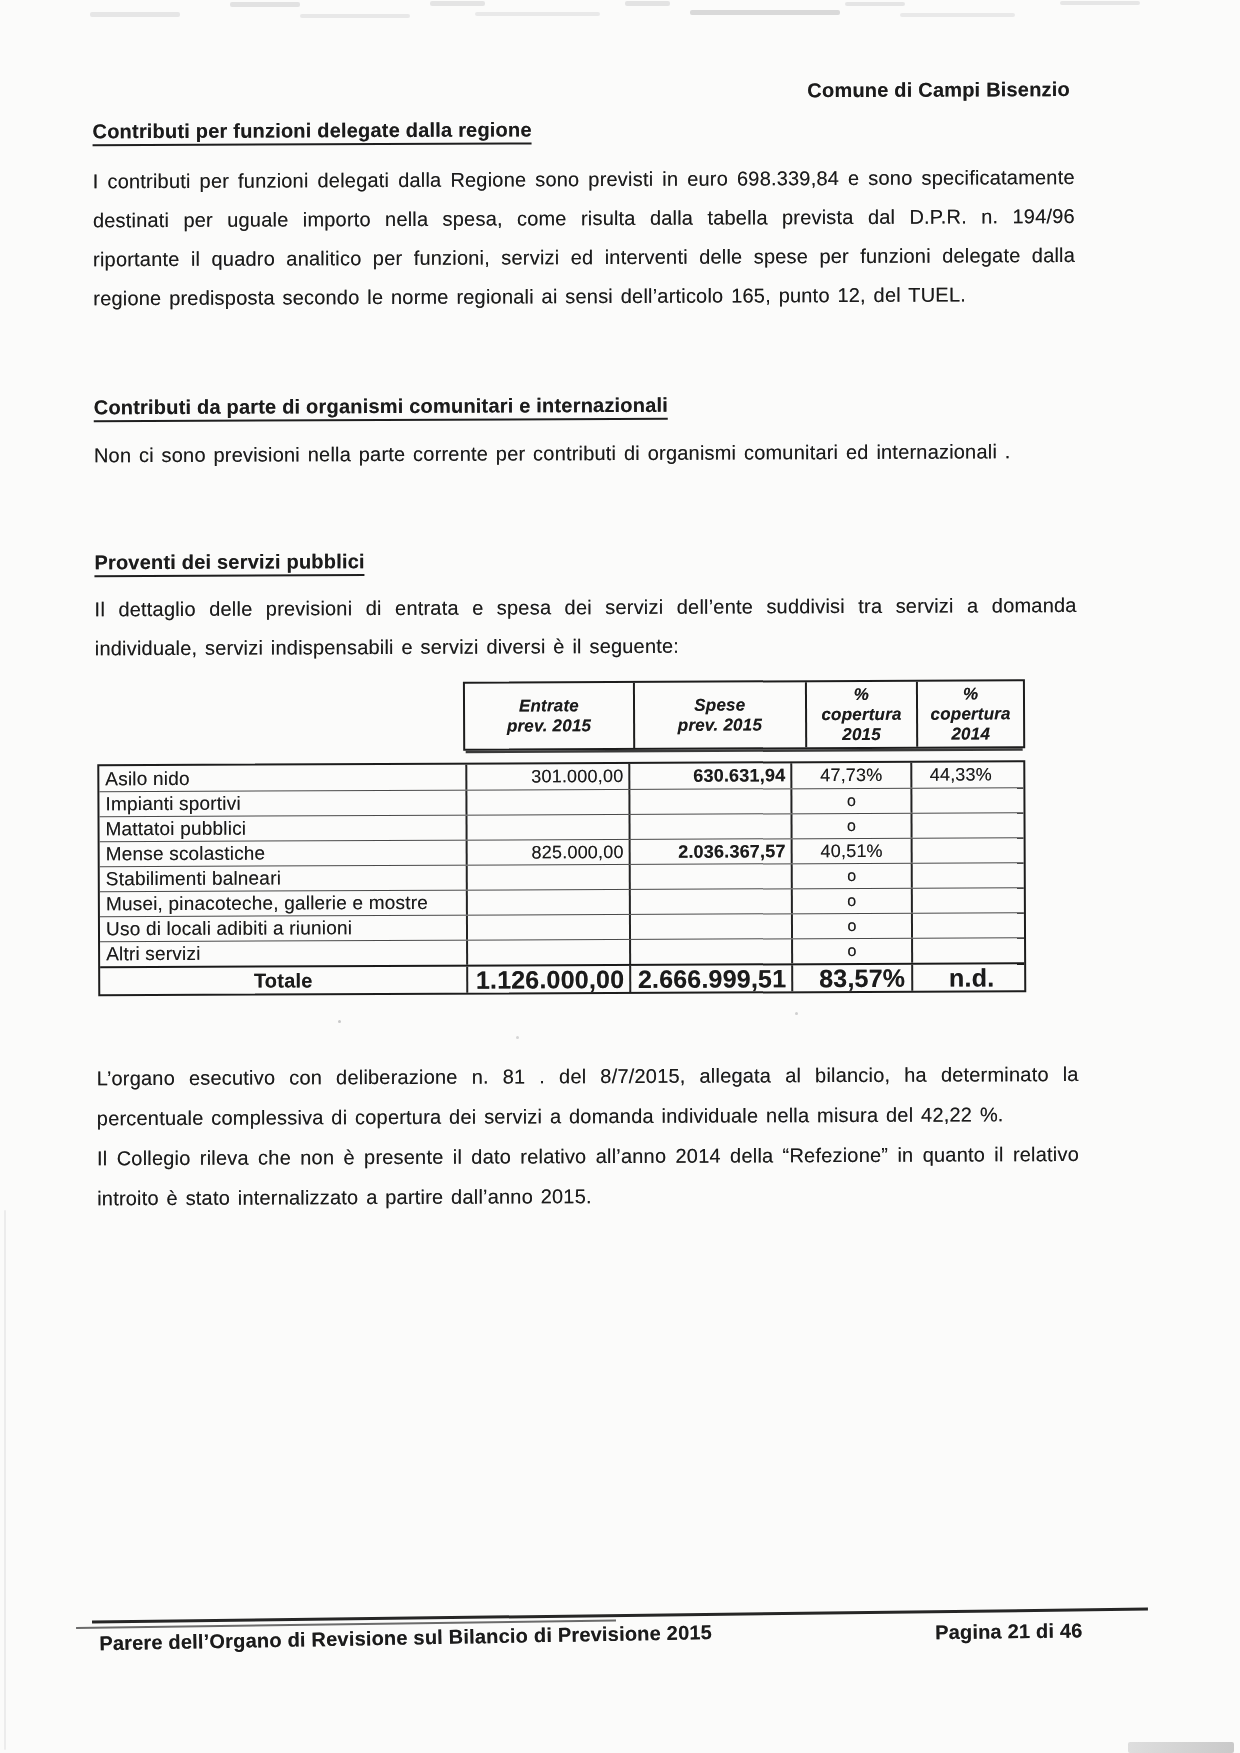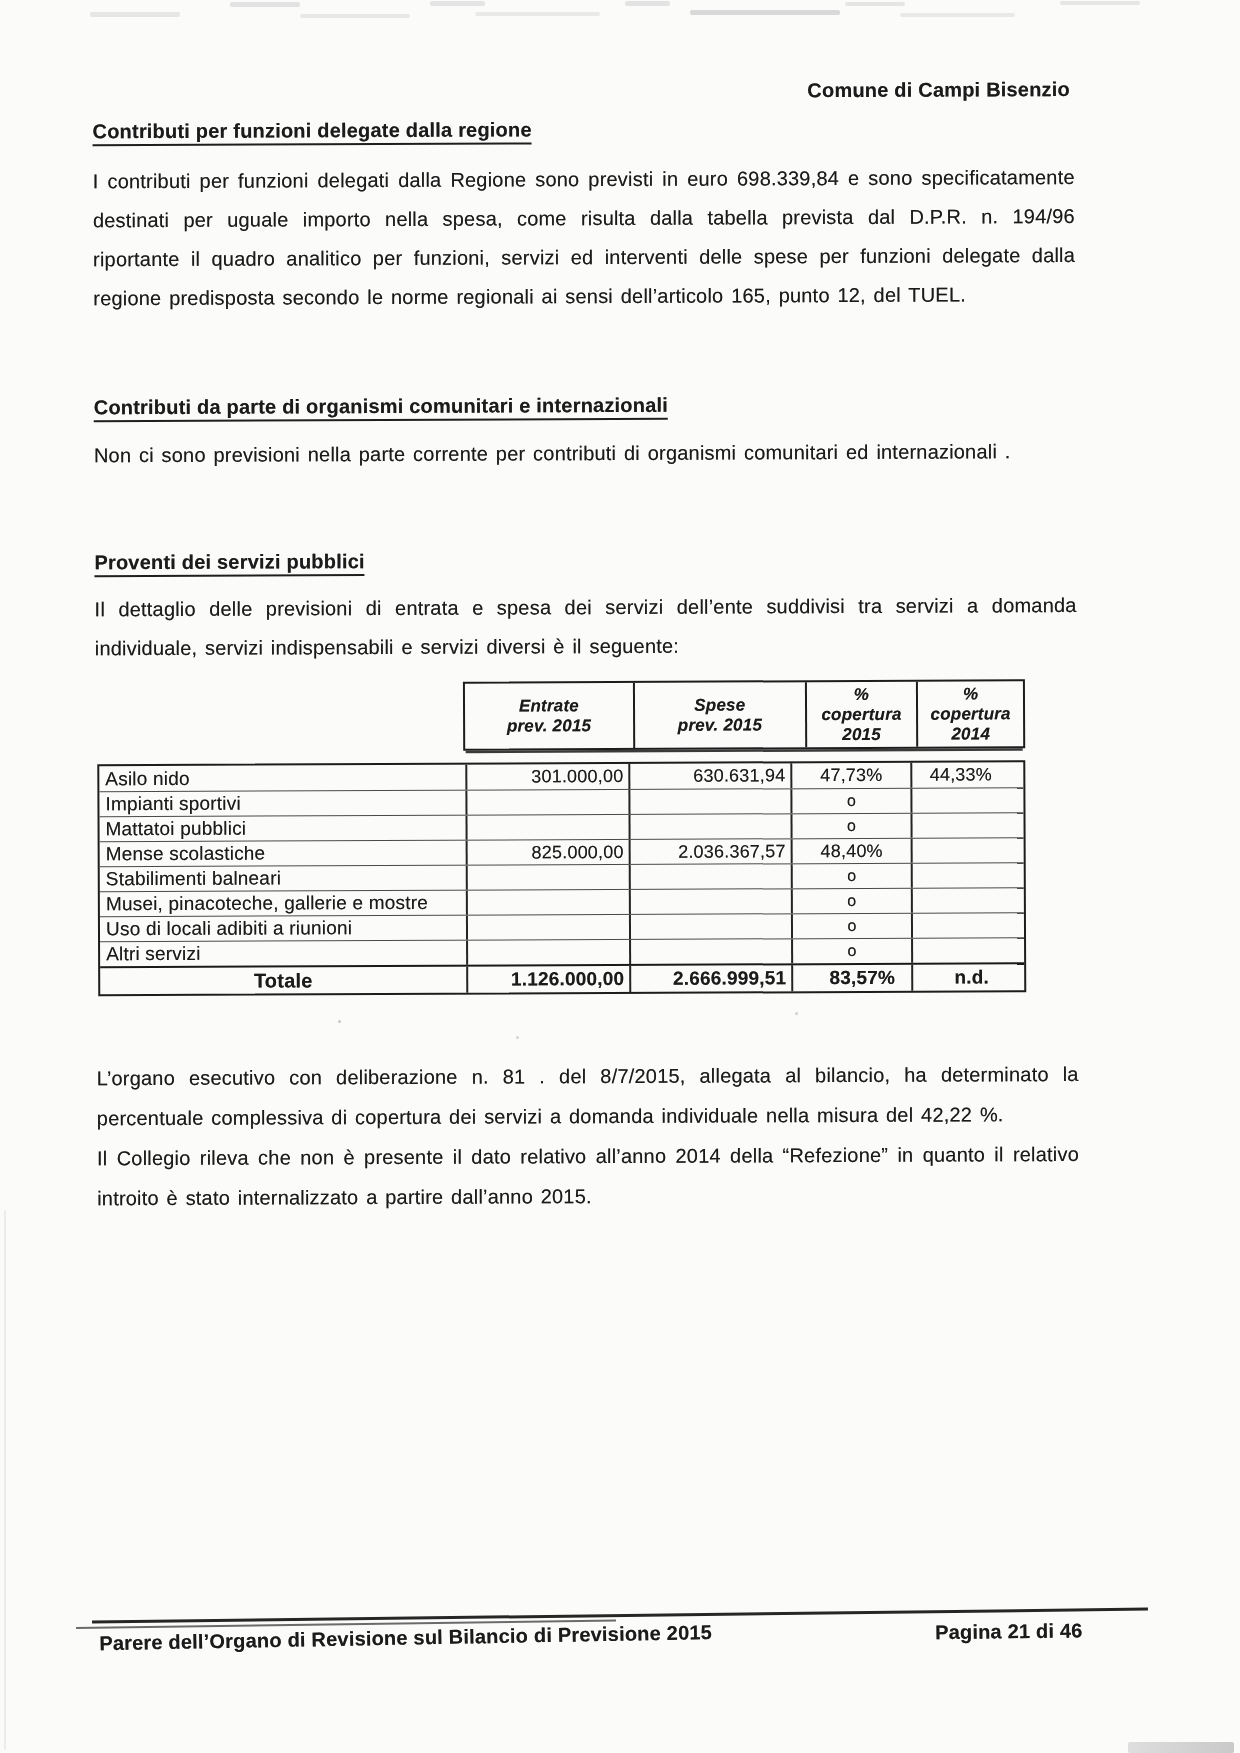--- a/index.html
+++ b/index.html
@@ -40,26 +40,26 @@
   .thc.w1{width:181px;}.thc.w2{width:185px;}.thc.w3{width:120px;}.thc.w4{width:115px;}
 
   .tgrid{position:absolute;left:0;top:81px;width:928px;box-sizing:border-box;
          border:2.5px solid #1d1d1d;background:#fbfbfa;}
   .trow{display:flex;height:25px;box-sizing:border-box;}
   .trow+.trow{border-top:1px solid #4a4a4a;}
   .trow.total{border-top:2.5px solid #1a1a1a;height:28px;font-weight:bold;}
   .tc{box-sizing:border-box;display:flex;align-items:center;overflow:hidden;}
   .tc.lbl{width:366px;padding-left:6px;justify-content:flex-start;font-size:19px;}
   .tc.num1{width:163px;justify-content:flex-end;padding-right:5px;font-size:18px;}
-  .tc.num2{width:162px;justify-content:flex-end;padding-right:5px;font-size:18px;}
+  .tc.num2{width:162px;justify-content:flex-end;padding-right:5px;font-size:18px;font-weight:bold;}
   .tc.pc1{width:120px;justify-content:center;font-size:18px;}
   .tc.pc2{width:99px;justify-content:center;font-size:18px;}
   .tc.num1,.tc.num2,.tc.pc1,.tc.pc2{border-left:2px solid #242424;}
   .trow.total .tc.lbl{justify-content:center;padding-left:0;font-size:20px;}
-  .trow.total .tc{font-size:19px;padding-left:20px;}
+  .trow.total .tc{font-size:25px;padding-left:20px;}
   .tc.zero{font-size:16px;}
 
   
   .footer-line{position:absolute;left:88px;top:1614px;width:1056px;height:2.5px;
                background:#262626;transform:rotate(-0.45deg);}
   .footer-line2{position:absolute;left:72px;top:1622px;width:540px;height:1.5px;
                 background:#6b6b6b;transform:rotate(-0.55deg);}
   .footer-left{position:absolute;left:95px;top:1630px;font-size:20px;font-weight:bold;
                transform:rotate(-0.8deg);transform-origin:left top;}
   .footer-right{position:absolute;left:931px;top:1622px;font-size:20px;font-weight:bold;
@@ -137,21 +137,21 @@
           <div class="tc lbl txt">Mattatoi pubblici</div>
           <div class="tc num1 txt"></div>
           <div class="tc num2 txt"></div>
           <div class="tc pc1 zero txt">o</div>
           <div class="tc pc2 txt"></div>
         </div>
         <div class="trow">
           <div class="tc lbl txt">Mense scolastiche</div>
           <div class="tc num1 txt">825.000,00</div>
           <div class="tc num2 txt">2.036.367,57</div>
-          <div class="tc pc1 txt">48,40%</div>
+          <div class="tc pc1 txt">40,51%</div>
           <div class="tc pc2 txt"></div>
         </div>
         <div class="trow">
           <div class="tc lbl txt">Stabilimenti balneari</div>
           <div class="tc num1 txt"></div>
           <div class="tc num2 txt"></div>
           <div class="tc pc1 zero txt">o</div>
           <div class="tc pc2 txt"></div>
         </div>
         <div class="trow">

